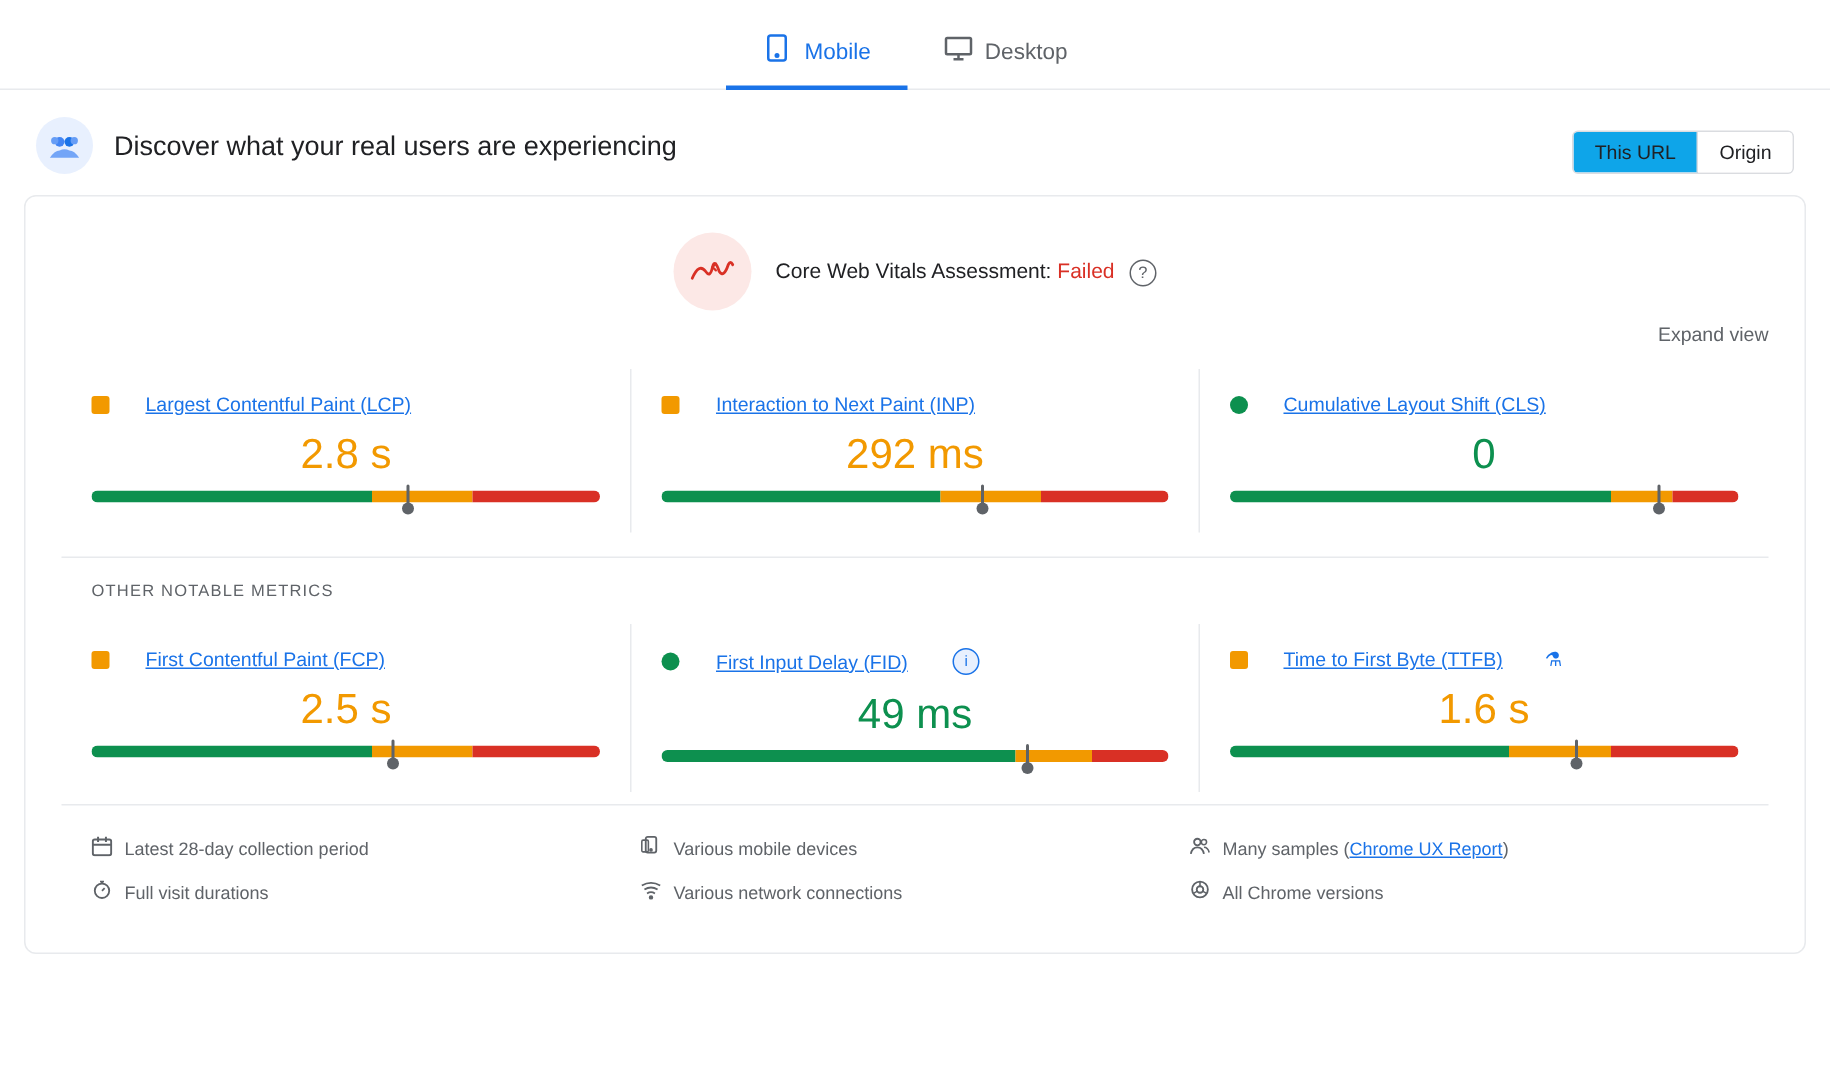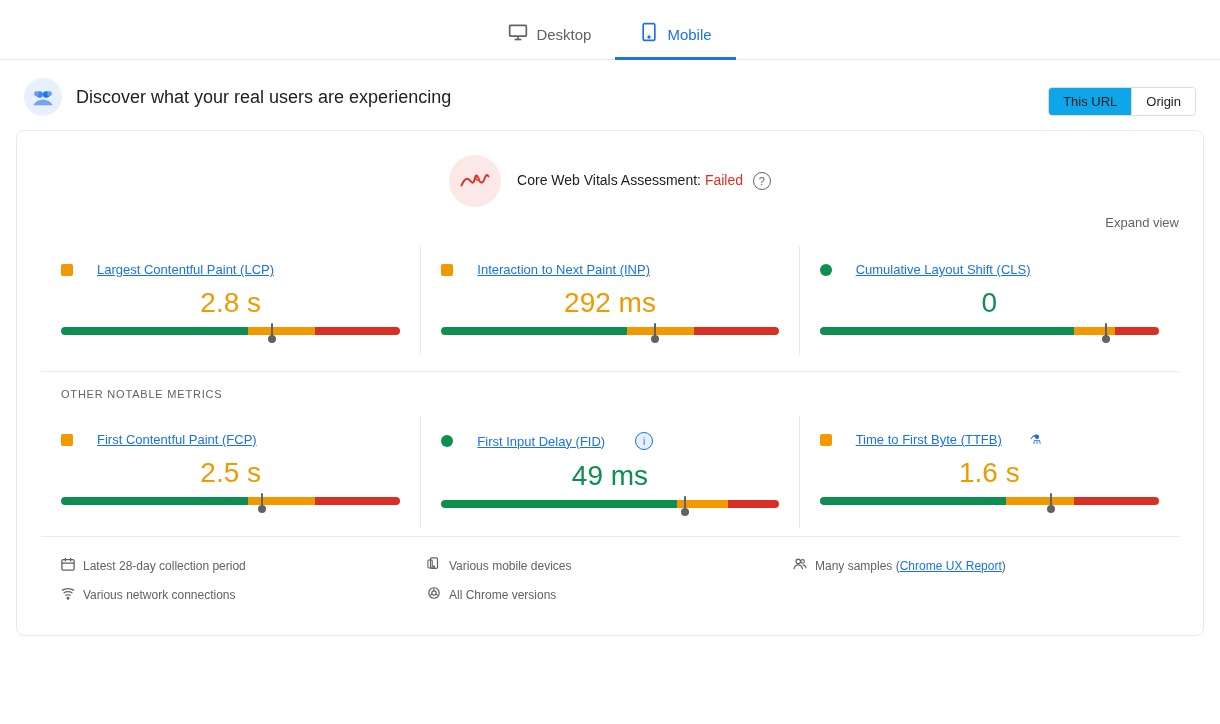--- a/index.html
+++ b/index.html
@@ -267,38 +267,38 @@
     .exp-icon {
       font-size: 13px;
       color: #1a73e8;
       margin-left: 4px;
     }
   </style>
 </head>
 <body>
 
 <div class="tab-bar">
+  <div class="tab active">
+    <span class="tab-icon">
+      <svg width="20" height="20" viewBox="0 0 24 24" fill="none" stroke="#1a73e8" stroke-width="2">
+        <rect x="5" y="2" width="14" height="20" rx="2"></rect>
+        <circle cx="12" cy="18" r="1" fill="#1a73e8"></circle>
+      </svg>
+    </span>
+    <span>Mobile</span>
+  </div>
   <div class="tab">
     <span class="tab-icon">
       <svg width="20" height="20" viewBox="0 0 24 24" fill="none" stroke="#5f6368" stroke-width="2">
         <rect x="2" y="4" width="20" height="13" rx="1"></rect>
         <line x1="8" y1="21" x2="16" y2="21"></line>
         <line x1="12" y1="17" x2="12" y2="21"></line>
       </svg>
     </span>
     <span>Desktop</span>
-  </div>
-  <div class="tab active">
-    <span class="tab-icon">
-      <svg width="20" height="20" viewBox="0 0 24 24" fill="none" stroke="#1a73e8" stroke-width="2">
-        <rect x="5" y="2" width="14" height="20" rx="2"></rect>
-        <circle cx="12" cy="18" r="1" fill="#1a73e8"></circle>
-      </svg>
-    </span>
-    <span>Mobile</span>
   </div>
 </div>
 
 <div class="header-row">
   <div class="header-left">
     <div class="header-avatar">
       <svg width="26" height="26" viewBox="0 0 32 32" fill="none">
         <circle cx="16" cy="16" r="16" fill="#e8f0fe"></circle>
         <circle cx="12" cy="13" r="4" fill="#4285f4"></circle>
         <circle cx="20" cy="13" r="4" fill="#1a73e8"></circle>
@@ -471,20 +471,31 @@
           <circle cx="11" cy="5" r="2" fill="none" stroke="#5f6368" stroke-width="1.2"></circle>
           <path d="M1 14 Q2 9 6 9 Q10 9 11 14" fill="none" stroke="#5f6368" stroke-width="1.4"></path>
           <path d="M11 9 Q14 9 15 13" fill="none" stroke="#5f6368" stroke-width="1.2"></path>
         </svg>
       </span>
       <span>Many samples (<span class="footer-link">Chrome UX Report</span>)</span>
     </div>
     <div class="footer-item">
       <span class="footer-icon">
         <svg width="14" height="14" viewBox="0 0 16 16" fill="none" stroke="#5f6368" stroke-width="1.4">
+          <circle cx="8" cy="9" r="5.5"></circle>
+          <line x1="8" y1="3.5" x2="8" y2="2"></line>
+          <line x1="6.5" y1="2" x2="9.5" y2="2"></line>
+          <line x1="8" y1="9" x2="10" y2="7"></line>
+        </svg>
+      </span>
+      <span>Full visit durations</span>
+    </div>
+    <div class="footer-item">
+      <span class="footer-icon">
+        <svg width="14" height="14" viewBox="0 0 16 16" fill="none" stroke="#5f6368" stroke-width="1.4">
           <path d="M1 5 Q8 1 15 5"></path>
           <path d="M3 8 Q8 5 13 8"></path>
           <path d="M5 11 Q8 9 11 11"></path>
           <circle cx="8" cy="14" r="1" fill="#5f6368"></circle>
         </svg>
       </span>
       <span>Various network connections</span>
     </div>
     <div class="footer-item">
       <span class="footer-icon">

